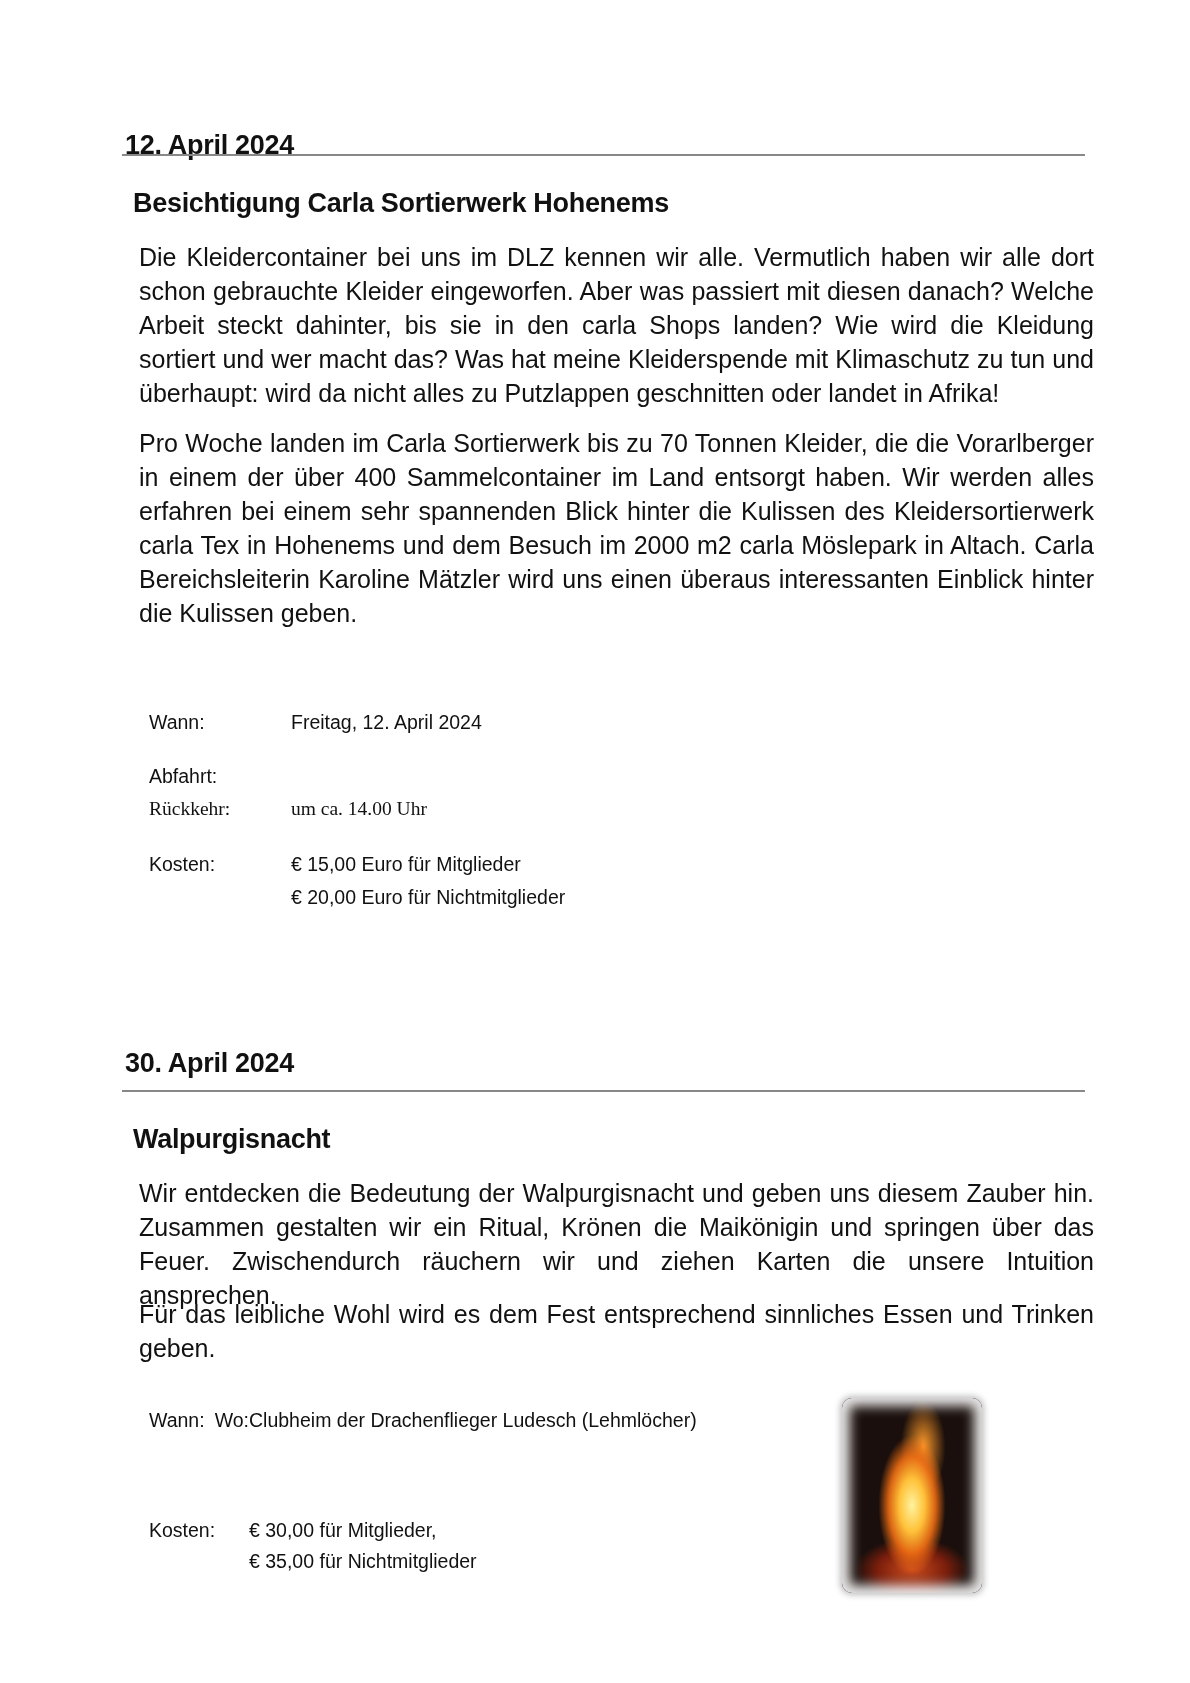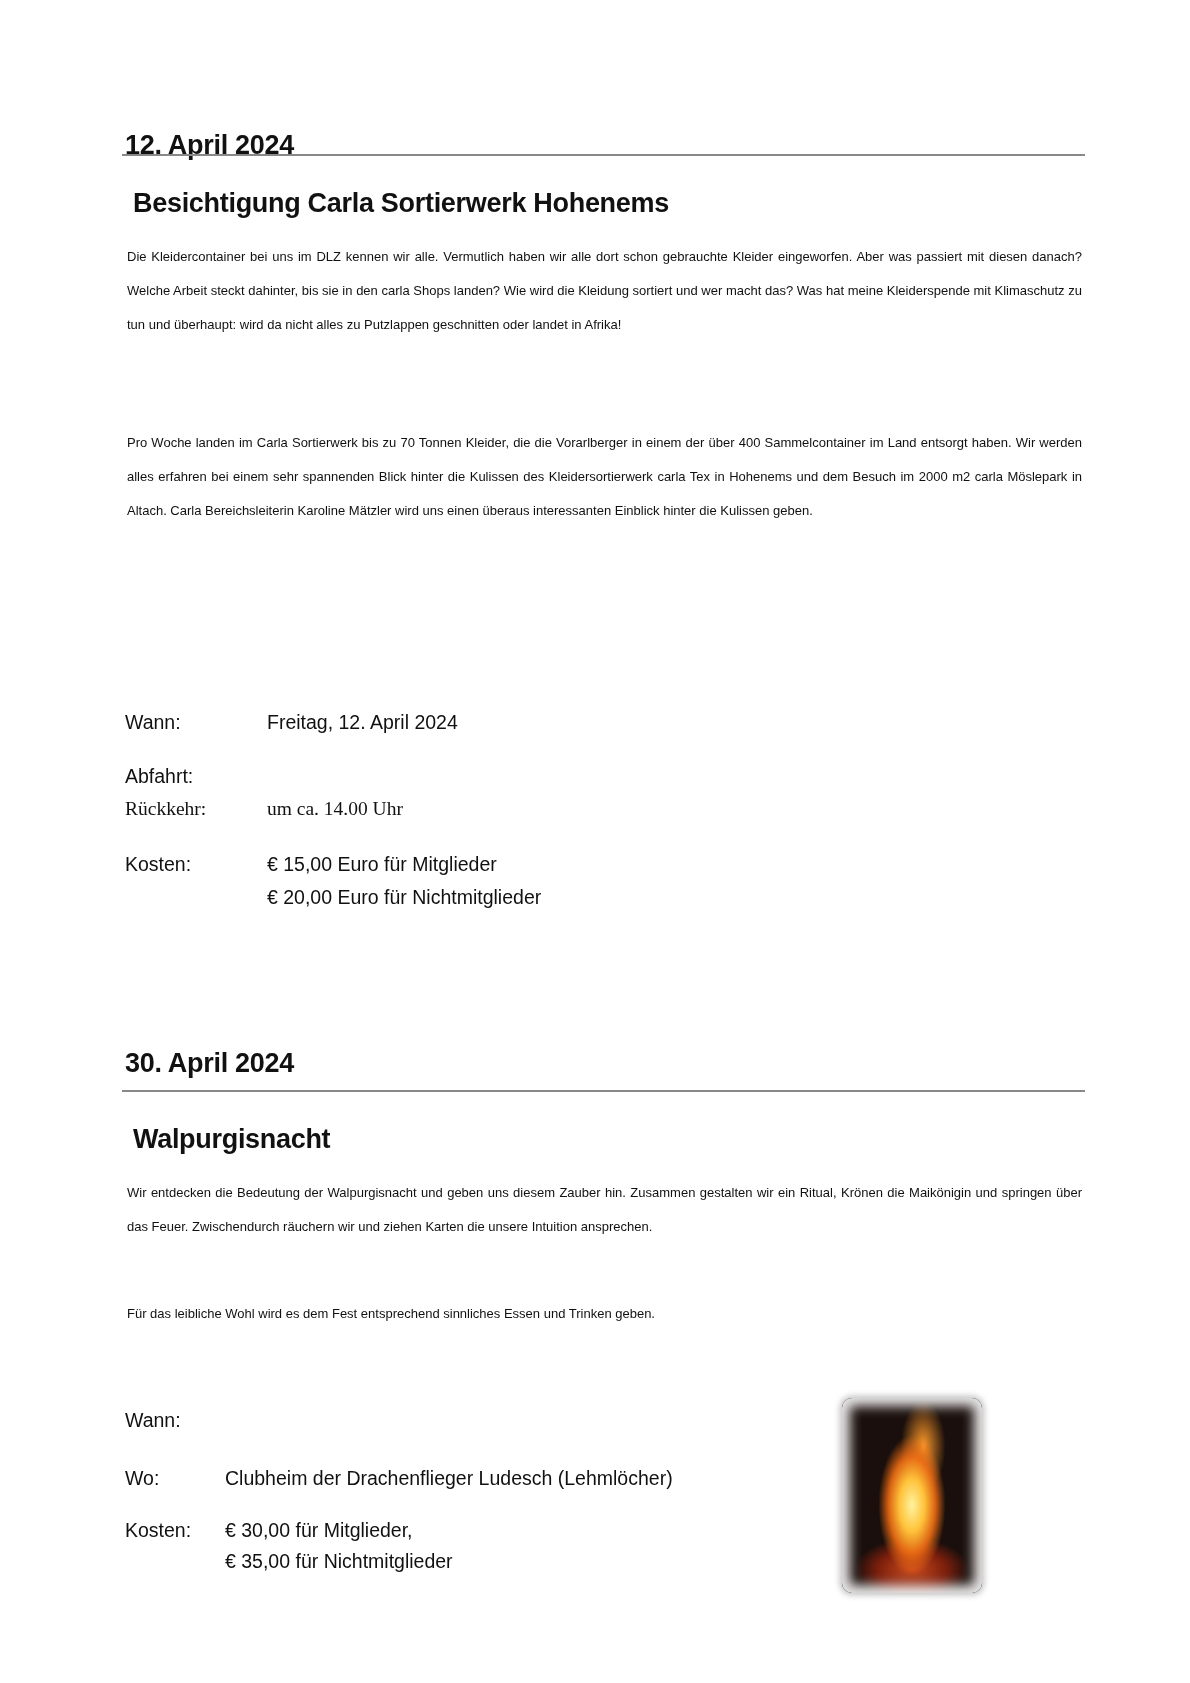--- a/index.html
+++ b/index.html
@@ -1,23 +1,23 @@
 <!DOCTYPE html>
 <html><head>
 <meta charset="utf-8">
 <style>
   html, body { margin: 0; padding: 0; background: #ffffff; }
   body { width: 1190px; height: 1683px; position: relative; font-family: "Liberation Sans", "DejaVu Sans", sans-serif; color: #111111; }
   .page { position: absolute; left: 0; top: 0; width: 1190px; height: 1683px; }
   .date-heading { position: absolute; left: 125px; font-size: 27px; font-weight: bold; margin: 0; letter-spacing: -0.3px; }
   .rule { position: absolute; left: 122px; width: 963px; height: 2px; background: #888888; }
   .title { position: absolute; left: 125px; font-size: 27px; font-weight: bold; margin: 8px; letter-spacing: -0.3px; }
-  .para { position: absolute; left: 127px; width: 955px; font-size: 13px; line-height: 34px; text-align: justify; margin: 0; }
+  .para { position: absolute; left: 139px; width: 955px; font-size: 25px; line-height: 34px; text-align: justify; margin: 0; }
   .row { position: absolute; left: 125px; font-size: 19.5px; line-height: 32px; display: flex; }
-  .lbl { display: inline-block; }
+  .lbl { display: inline-block; margin-left: 24px; }
   .val { display: inline-block; }
   .s1 .lbl { width: 142px; }
   .s2 .lbl { width: 100px; }
   .fire {
     position: absolute; left: 842px; top: 1398px; width: 140px; height: 195px;
     border-radius: 10px;
     background:
       radial-gradient(ellipse 30% 45% at 50% 55%, #fff3a0 0%, #ffc23a 30%, rgba(240,110,20,0.9) 55%, rgba(120,30,10,0) 80%),
       radial-gradient(ellipse 45% 18% at 50% 88%, #c84a1c 0%, #7a1e0c 55%, rgba(40,10,5,0) 90%),
       radial-gradient(ellipse 20% 30% at 58% 25%, #ff9a2a 0%, rgba(200,70,10,0) 80%),
@@ -60,21 +60,21 @@
   <h2 class="date-heading" style="top:1048px;">30. April 2024</h2>
   <div class="rule" style="top:1090px;"></div>
   <h1 class="title" style="top:1116px;">Walpurgisnacht</h1>
 
   <p class="para" style="top:1176px;">Wir entdecken die Bedeutung der Walpurgisnacht und geben uns diesem Zauber hin. Zusammen gestalten wir ein Ritual, Krönen die Maikönigin und springen über das Feuer. Zwischendurch räuchern wir und ziehen Karten die unsere Intuition ansprechen.</p>
   <p class="para" style="top:1297px;">Für das leibliche Wohl wird es dem Fest entsprechend sinnliches Essen und Trinken geben.</p>
 
   <div class="row s2" style="top:1404px;">
     <span class="lbl">Wann:</span>
   </div>
-  <div class="row s2" style="top:1462px;">
+  <div class="row s2" style="top:1404px;text-align:right;">
     <span class="lbl">Wo:</span>
     <span class="val">Clubheim der Drachenflieger Ludesch (Lehmlöcher)</span>
   </div>
   <div class="row s2" style="top:1514px;">
     <span class="lbl">Kosten:</span>
     <span class="val">€ 30,00 für Mitglieder,</span>
   </div>
   <div class="row s2" style="top:1545px;">
     <span class="lbl"></span>
     <span class="val">€ 35,00 für Nichtmitglieder</span>

